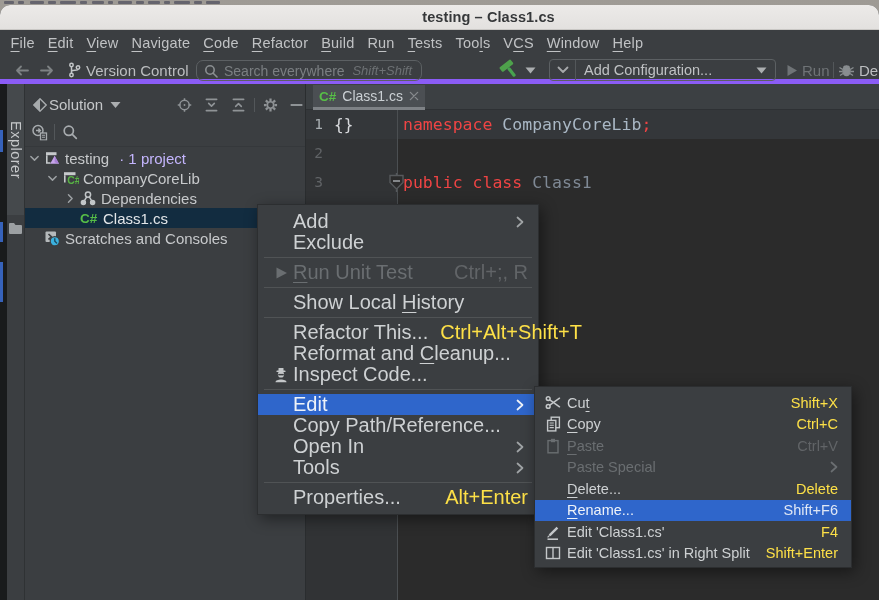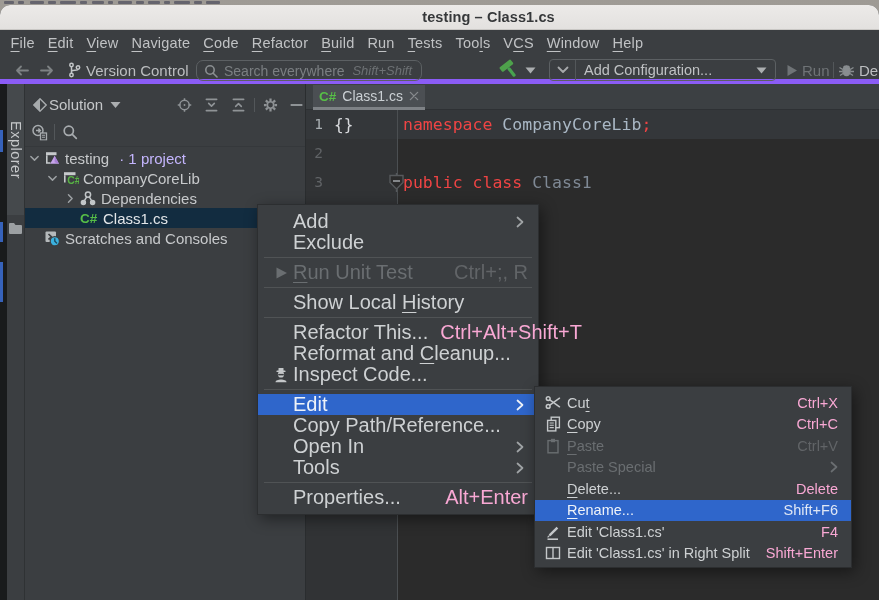--- a/index.html
+++ b/index.html
@@ -101,21 +101,21 @@
   .menu { position:absolute; background:#3b3e41; border:1px solid #2c2e30;
           box-shadow:3px 4px 14px rgba(0,0,0,.45); z-index:10; }
   #menu1 { left:257px; top:120px; width:282px; padding:6px 0; }
   #menu2 { left:534px; top:302px; width:318px; padding:5px 0 3px 0; z-index:11; }
   .mi { position:relative; display:flex; align-items:center; font-size:20px; color:#ced1d3; white-space:nowrap; }
   #menu1 .mi { height:21px; padding-left:35px; padding-right:10px; }
   #menu2 .mi { height:21.5px; padding-left:32px; padding-right:13px; font-size:14.5px; }
   .mi .mic { position:absolute; top:0; bottom:0; display:flex; align-items:center; justify-content:center; color:#c4c7c9; }
   #menu1 .mi .mic { left:13px; width:20px; }
   #menu2 .mi .mic { left:8px; width:20px; }
-  .mi .sc { margin-left:auto; color:#f9a8d4; padding-left:12px; white-space:nowrap; }
+  .mi .sc { margin-left:auto; color:#fde047; padding-left:12px; white-space:nowrap; }
   .mi .arr { margin-left:auto; display:flex; color:#a0a4a6; }
   #menu1 .mi .arr { margin-right:4px; }
   #menu2 .mi .arr { margin-right:0px; }
   .mi.disabled { color:#6a6e71; }
   .mi.disabled .sc { color:#616467; }
   .mi.disabled .mic { color:#6a6e71; }
   .mi.disabled .arr { color:#6a6e71; }
   .mi.hl { background:#2f66cb; color:#eef2f8; }
   .mi.hl .sc { color:#dfe7f5; }
   .mi.hl .arr { color:#eef2f8; }
@@ -544,21 +544,21 @@
       <div id="menu2" class="menu">
           <div class="mi">
             <span class="mic">
               <svg width="16" height="15" viewBox="0 0 16 15" fill="none" stroke="currentColor" stroke-width="1.5">
                 <circle cx="3.2" cy="3.6" r="1.9"></circle>
                 <circle cx="3.2" cy="11.4" r="1.9"></circle>
                 <path d="M4.8 4.8 L14.5 11.8 M4.8 10.2 L14.5 3.2" stroke-linecap="round"></path>
               </svg>
             </span>
             <span>Cu<span class="u-mn">t</span></span>
-            <span class="sc">Ctrl+X</span>
+            <span class="sc">Shift+X</span>
           </div>
           <div class="mi">
             <span class="mic">
               <svg width="15" height="16" viewBox="0 0 15 16" fill="none" stroke="currentColor" stroke-width="1.4">
                 <rect x="5.2" y="1.2" width="8.2" height="10.5"></rect>
                 <rect x="1.6" y="4.4" width="8.2" height="10.5" fill="#3b3e41"></rect>
                 <path d="M3.6 7 H7.8 M3.6 9.3 H7.8 M3.6 11.6 H7.8" stroke-width="1.1"></path>
               </svg>
             </span>
             <span><span class="u-mn">C</span>opy</span>

